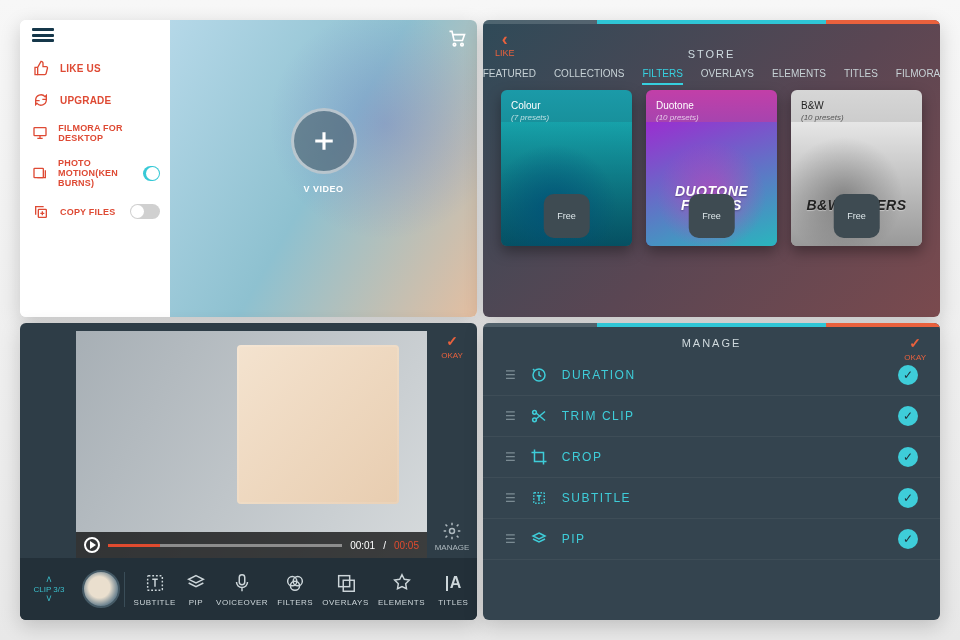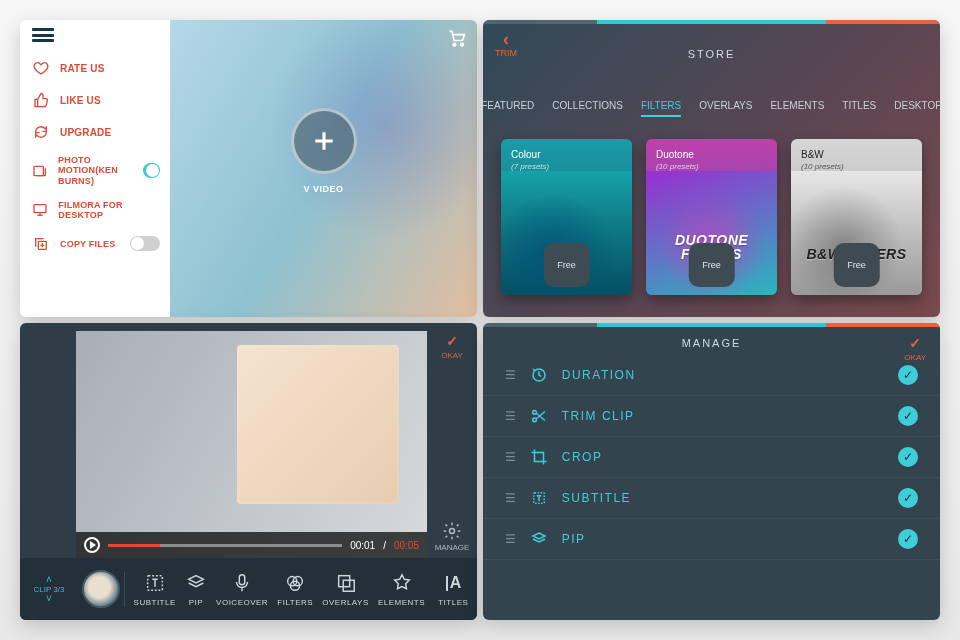--- a/index.html
+++ b/index.html
@@ -31,21 +31,21 @@
   .c2 { background:linear-gradient(135deg,#2f4a58 0%, #5a4653 55%, #7a4a4e 100%); display:flex; flex-direction:column; }
   .topbar { height:4px; display:flex; }
   .topbar .seg { flex:1; }
   .topbar .grey { background:#7e8e97; opacity:.4 }
   .topbar .teal { background:#2fc6d6; }
   .topbar .orange { background:#e9613d; }
   .c2-head { display:flex; align-items:center; padding:6px 12px 2px; position:relative; }
   .c2-back { color:#e9613d; font-size:9px; display:flex; flex-direction:column; align-items:center; gap:1px; line-height:1; }
   .c2-back .chev { font-size:18px; font-weight:700; }
   .c2-title { position:absolute; left:0; right:0; text-align:center; color:#d0dde2; font-size:11px; letter-spacing:2px;margin-top:20px; }
-  .c2-tabs { display:flex; gap:18px; justify-content:center; padding:8px 0 22px; font-size:10px; color:#c7d2d6;margin-top:32px; }
+  .c2-tabs { display:flex; gap:18px; justify-content:center; padding:8px 0 5px; font-size:10px; color:#c7d2d6; }
   .c2-tabs span { padding-bottom:4px; }
   .c2-tabs .active { color:#37d1e0; border-bottom:2px solid #37d1e0; }
   .c2-packs { display:flex; gap:14px; padding:0 18px 14px; height:170px; }
   .pack { flex:1; border-radius:6px; position:relative; overflow:hidden; box-shadow:0 6px 14px rgba(0,0,0,.35); display:flex; flex-direction:column; }
   .pack .ph { padding:10px 10px 0; color:#fff; font-size:10px; }
   .pack .ph small { opacity:.7; font-size:8px;font-style:italic; }
   .pack .art { flex:1; }
   .pack .badge { position:absolute; bottom:8px; left:50%; transform:translateX(-50%); background:#3e4b52; color:#dfe8eb; font-size:9px; padding:17px 14px; border-radius:10px; }
   .pack .big { position:absolute; left:0; right:0; bottom:34px; text-align:center; font-style:italic; font-weight:800; color:#fff; font-size:14px; line-height:1; text-shadow:0 1px 2px rgba(0,0,0,.3); letter-spacing:.5px; }
   .p-colour { background:linear-gradient(180deg,#1b9aa8,#0d6d6e); }
@@ -104,61 +104,53 @@
   <div class="card c1">
     <div class="c1-menu">
       <div class="c1-ham">
           <div></div>
           <div></div>
           <div></div>
         </div>
       <div class="c1-item">
         <span class="ic">
             <svg viewBox="0 0 24 24" width="16" height="16" fill="none" stroke="currentColor" stroke-width="2">
-              <path d="M12 21s-7-4.35-9.5-8.5C.5 8 3 4 7 4c2 0 3.5 1.5 5 3 1.5-1.5 3-3 5-3 4 0 6.5 4 4.5 8.5C19 16.65 12 21 12 21z"></path>
-            </svg>
-          </span>
-        <span>RATE US</span>
-      </div>
-      <div class="c1-item">
-        <span class="ic">
-            <svg viewBox="0 0 24 24" width="16" height="16" fill="none" stroke="currentColor" stroke-width="2">
               <path d="M7 22V11l5-9c1.5 0 3 1 3 3v5h5c1 0 2 1 1.7 2.2l-2 8c-.2 1-1 1.8-2 1.8H7z"></path>
               <path d="M7 11H3v11h4"></path>
             </svg>
           </span>
         <span>LIKE US</span>
       </div>
       <div class="c1-item">
         <span class="ic">
             <svg viewBox="0 0 24 24" width="16" height="16" fill="none" stroke="currentColor" stroke-width="2">
               <path d="M4 12a8 8 0 0 1 14-5l2-2v6h-6"></path>
               <path d="M20 12a8 8 0 0 1-14 5l-2 2v-6h6"></path>
             </svg>
           </span>
         <span>UPGRADE</span>
       </div>
       <div class="c1-item small">
         <span class="ic">
             <svg viewBox="0 0 24 24" width="16" height="16" fill="none" stroke="currentColor" stroke-width="2">
+              <rect x="3" y="4" width="18" height="12" rx="1"></rect>
+              <path d="M8 20h8M12 16v4"></path>
+            </svg>
+          </span>
+        <span>FILMORA FOR DESKTOP</span>
+      </div>
+      <div class="c1-item small">
+        <span class="ic">
+            <svg viewBox="0 0 24 24" width="16" height="16" fill="none" stroke="currentColor" stroke-width="2">
               <rect x="3" y="5" width="14" height="14" rx="1"></rect>
               <path d="M20 8v11H8"></path>
             </svg>
           </span>
         <span>PHOTO MOTION(KEN BURNS)</span>
         <span class="c1-toggle"></span>
-      </div>
-      <div class="c1-item small">
-        <span class="ic">
-            <svg viewBox="0 0 24 24" width="16" height="16" fill="none" stroke="currentColor" stroke-width="2">
-              <rect x="3" y="4" width="18" height="12" rx="1"></rect>
-              <path d="M8 20h8M12 16v4"></path>
-            </svg>
-          </span>
-        <span>FILMORA FOR DESKTOP</span>
       </div>
       <div class="c1-item small">
         <span class="ic">
             <svg viewBox="0 0 24 24" width="16" height="16" fill="none" stroke="currentColor" stroke-width="2">
               <rect x="8" y="8" width="12" height="12" rx="1"></rect>
               <path d="M4 16V4h12"></path>
               <path d="M14 11v6M11 14h6"></path>
             </svg>
           </span>
         <span>COPY FILES</span>
@@ -189,32 +181,32 @@
   <div class="card c2">
     <div class="topbar">
         <div class="seg grey"></div>
         <div class="seg teal"></div>
         <div class="seg teal"></div>
         <div class="seg orange"></div>
       </div>
     <div class="c2-head">
       <div class="c2-back">
           <span class="chev">‹</span>
-          <span>TRIM</span>
+          <span>LIKE</span>
         </div>
       <div class="c2-title">STORE</div>
     </div>
     <div class="c2-tabs">
       <span>FEATURED</span>
       <span>COLLECTIONS</span>
       <span class="active">FILTERS</span>
       <span>OVERLAYS</span>
       <span>ELEMENTS</span>
       <span>TITLES</span>
-      <span>DESKTOP</span>
+      <span>FILMORA</span>
     </div>
     <div class="c2-packs">
       <div class="pack p-colour">
         <div class="ph"><span>Colour</span><br><small>(7 presets)</small></div>
         <div class="art"></div>
         <div class="badge">Free</div>
       </div>
       <div class="pack p-duo">
         <div class="ph"><span>Duotone</span><br><small>(10 presets)</small></div>
         <div class="art"></div>

